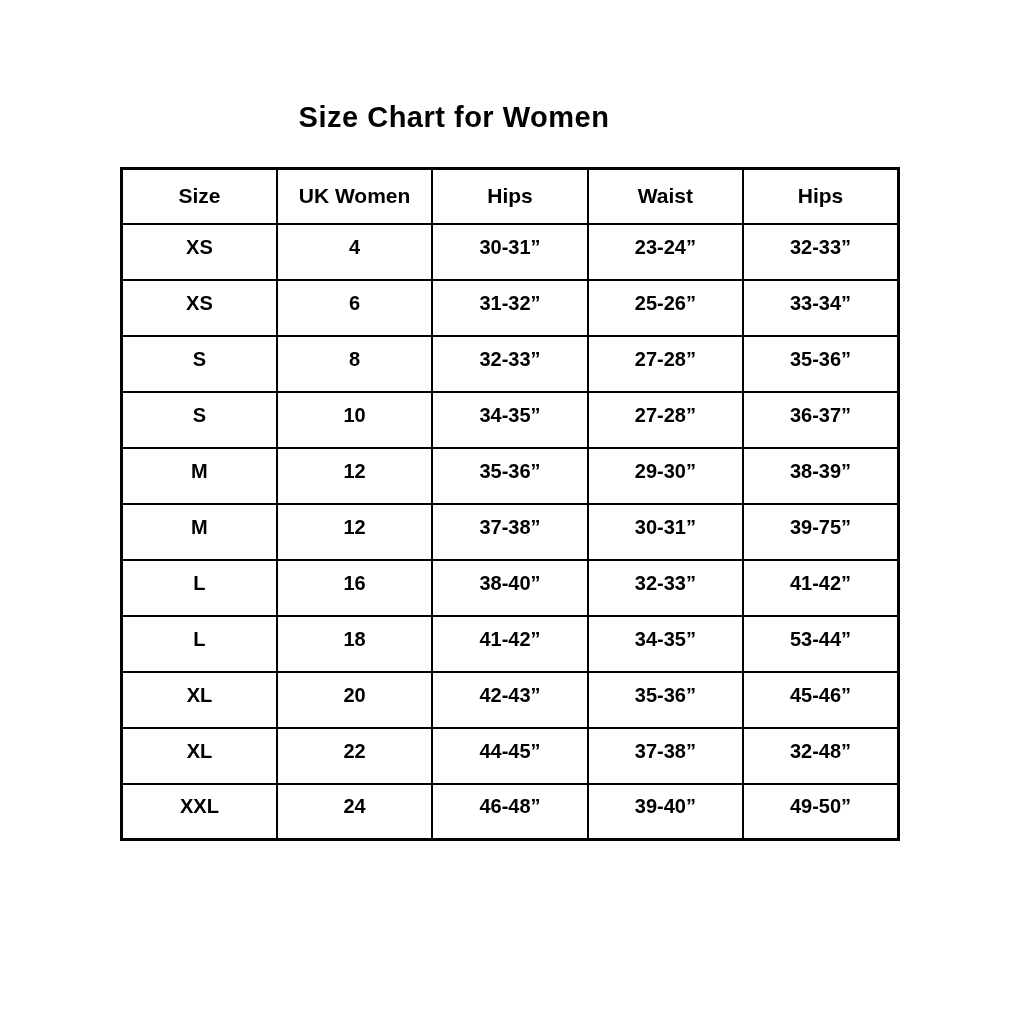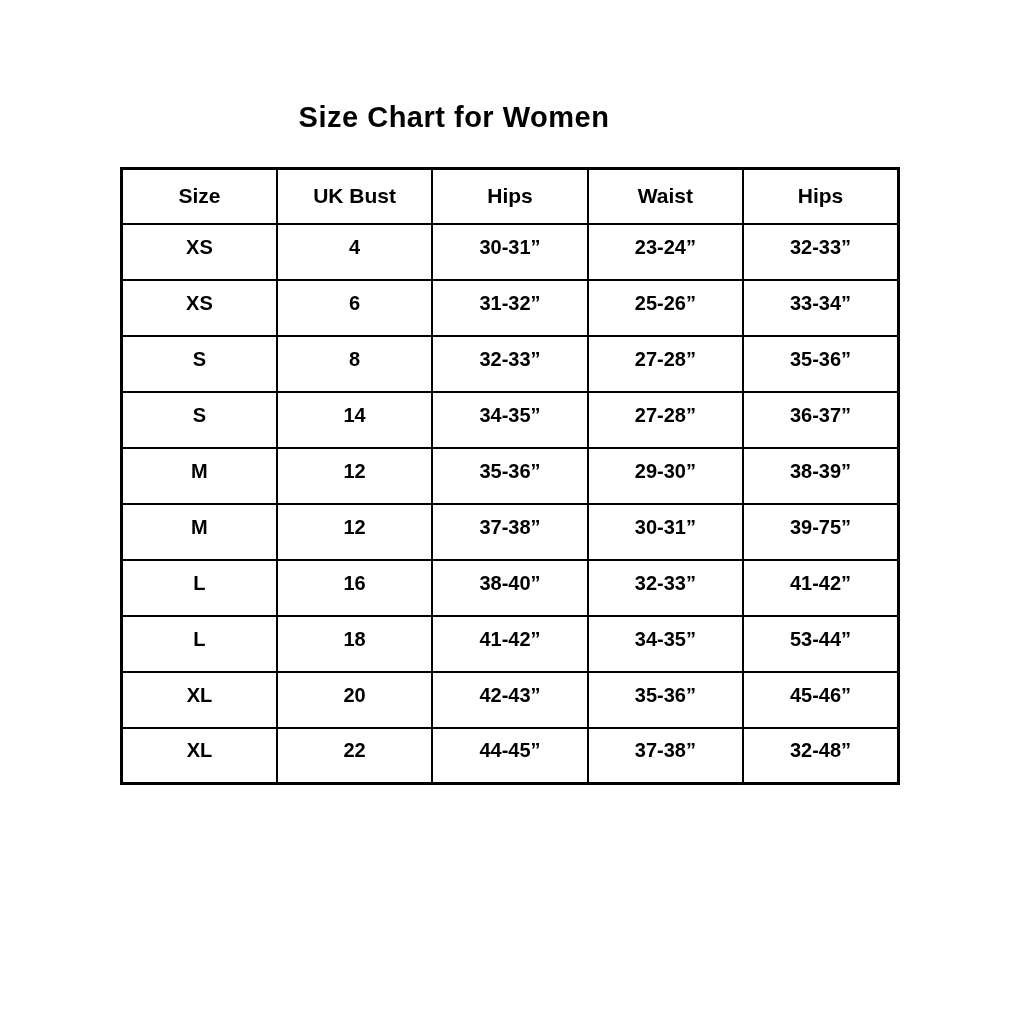--- a/index.html
+++ b/index.html
@@ -55,21 +55,21 @@
 </style>
 </head>
 <body>
 
 <div class="page-title">Size Chart for Women</div>
 
 <table class="size-chart">
   <thead>
     <tr>
       <th>Size</th>
-      <th>UK Bust</th>
+      <th>UK Women</th>
       <th>Hips</th>
       <th>Waist</th>
       <th>Hips</th>
     </tr>
   </thead>
   <tbody>
       <tr>
         <td>XS</td>
         <td>4</td>
         <td>30-31”</td>
@@ -85,21 +85,21 @@
       </tr>
       <tr>
         <td>S</td>
         <td>8</td>
         <td>32-33”</td>
         <td>27-28”</td>
         <td>35-36”</td>
       </tr>
       <tr>
         <td>S</td>
-        <td>14</td>
+        <td>10</td>
         <td>34-35”</td>
         <td>27-28”</td>
         <td>36-37”</td>
       </tr>
       <tr>
         <td>M</td>
         <td>12</td>
         <td>35-36”</td>
         <td>29-30”</td>
         <td>38-39”</td>
@@ -132,14 +132,21 @@
         <td>35-36”</td>
         <td>45-46”</td>
       </tr>
       <tr>
         <td>XL</td>
         <td>22</td>
         <td>44-45”</td>
         <td>37-38”</td>
         <td>32-48”</td>
       </tr>
+      <tr>
+        <td>XXL</td>
+        <td>24</td>
+        <td>46-48”</td>
+        <td>39-40”</td>
+        <td>49-50”</td>
+      </tr>
     </tbody>
 </table>
 
 </body></html>

